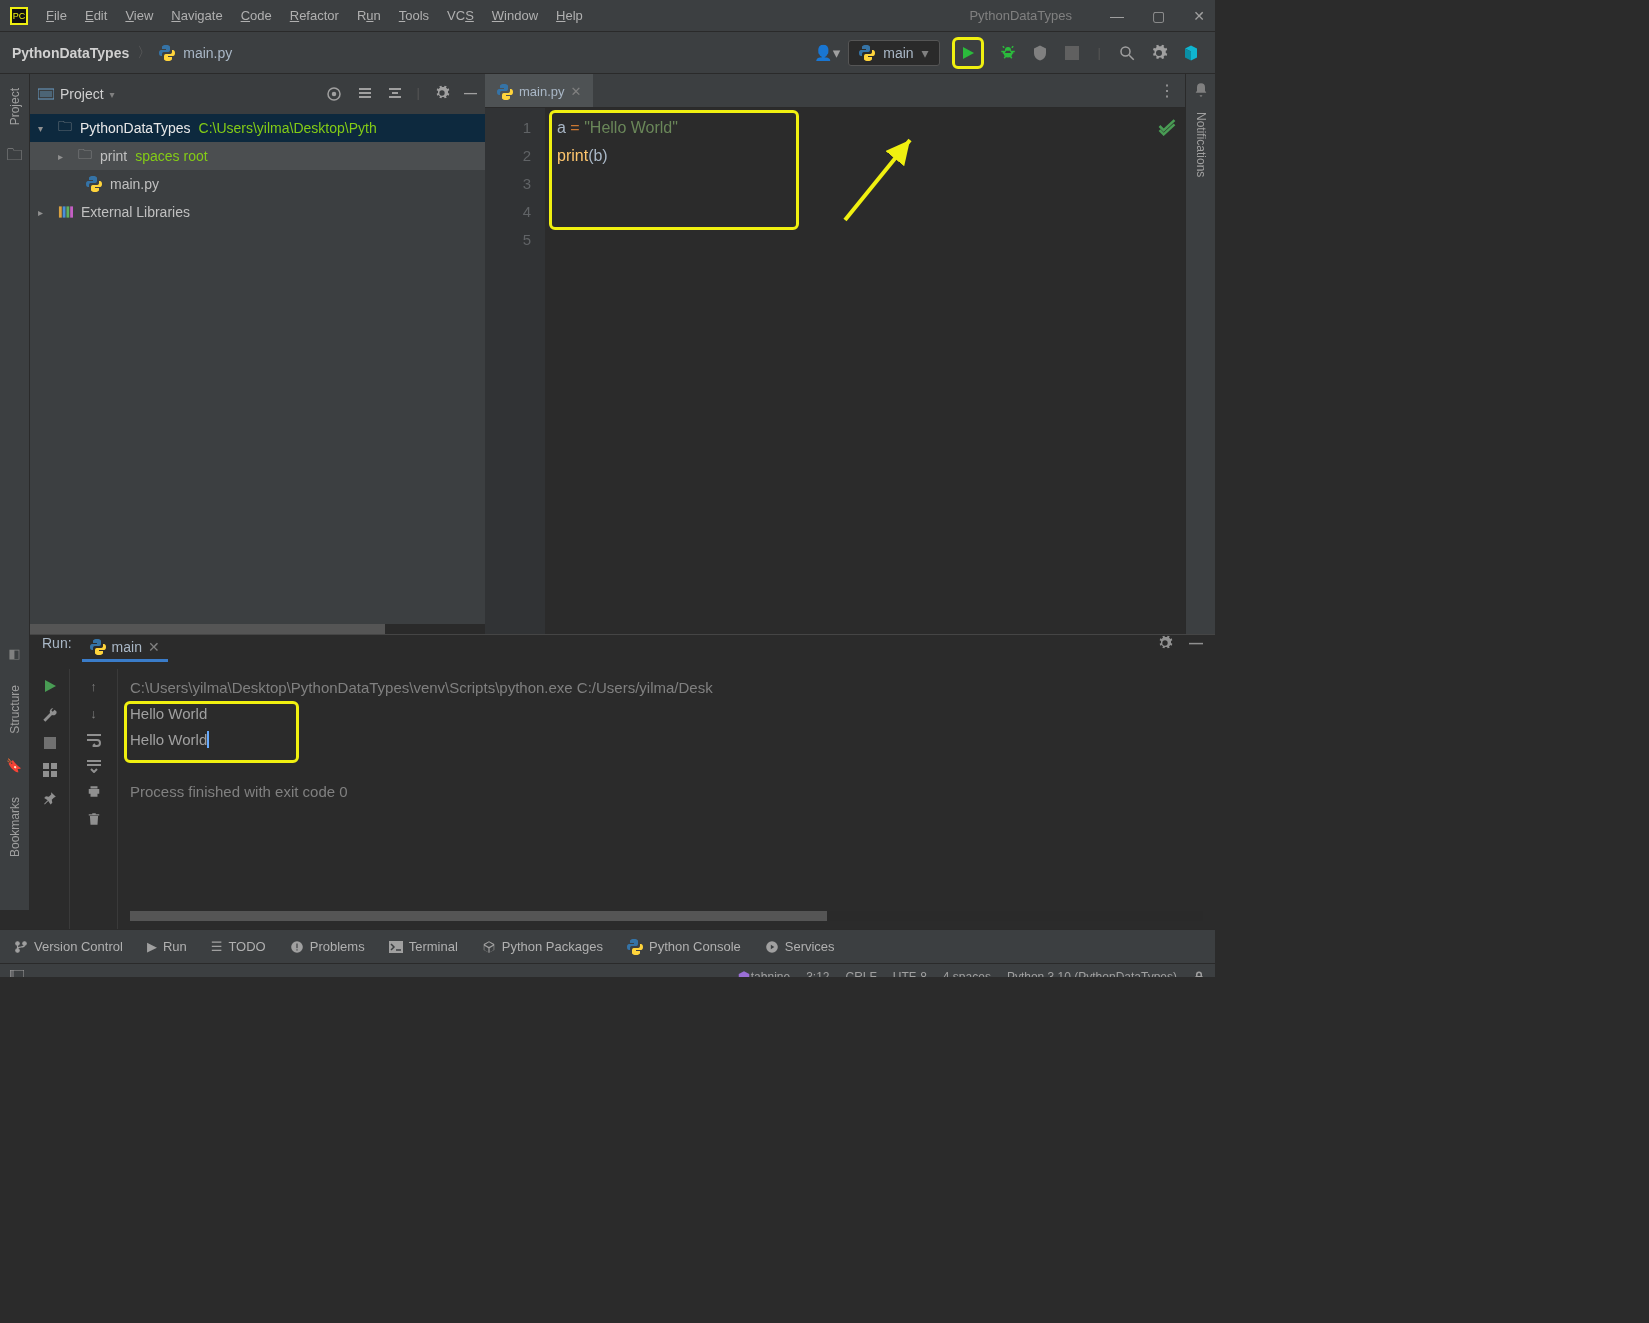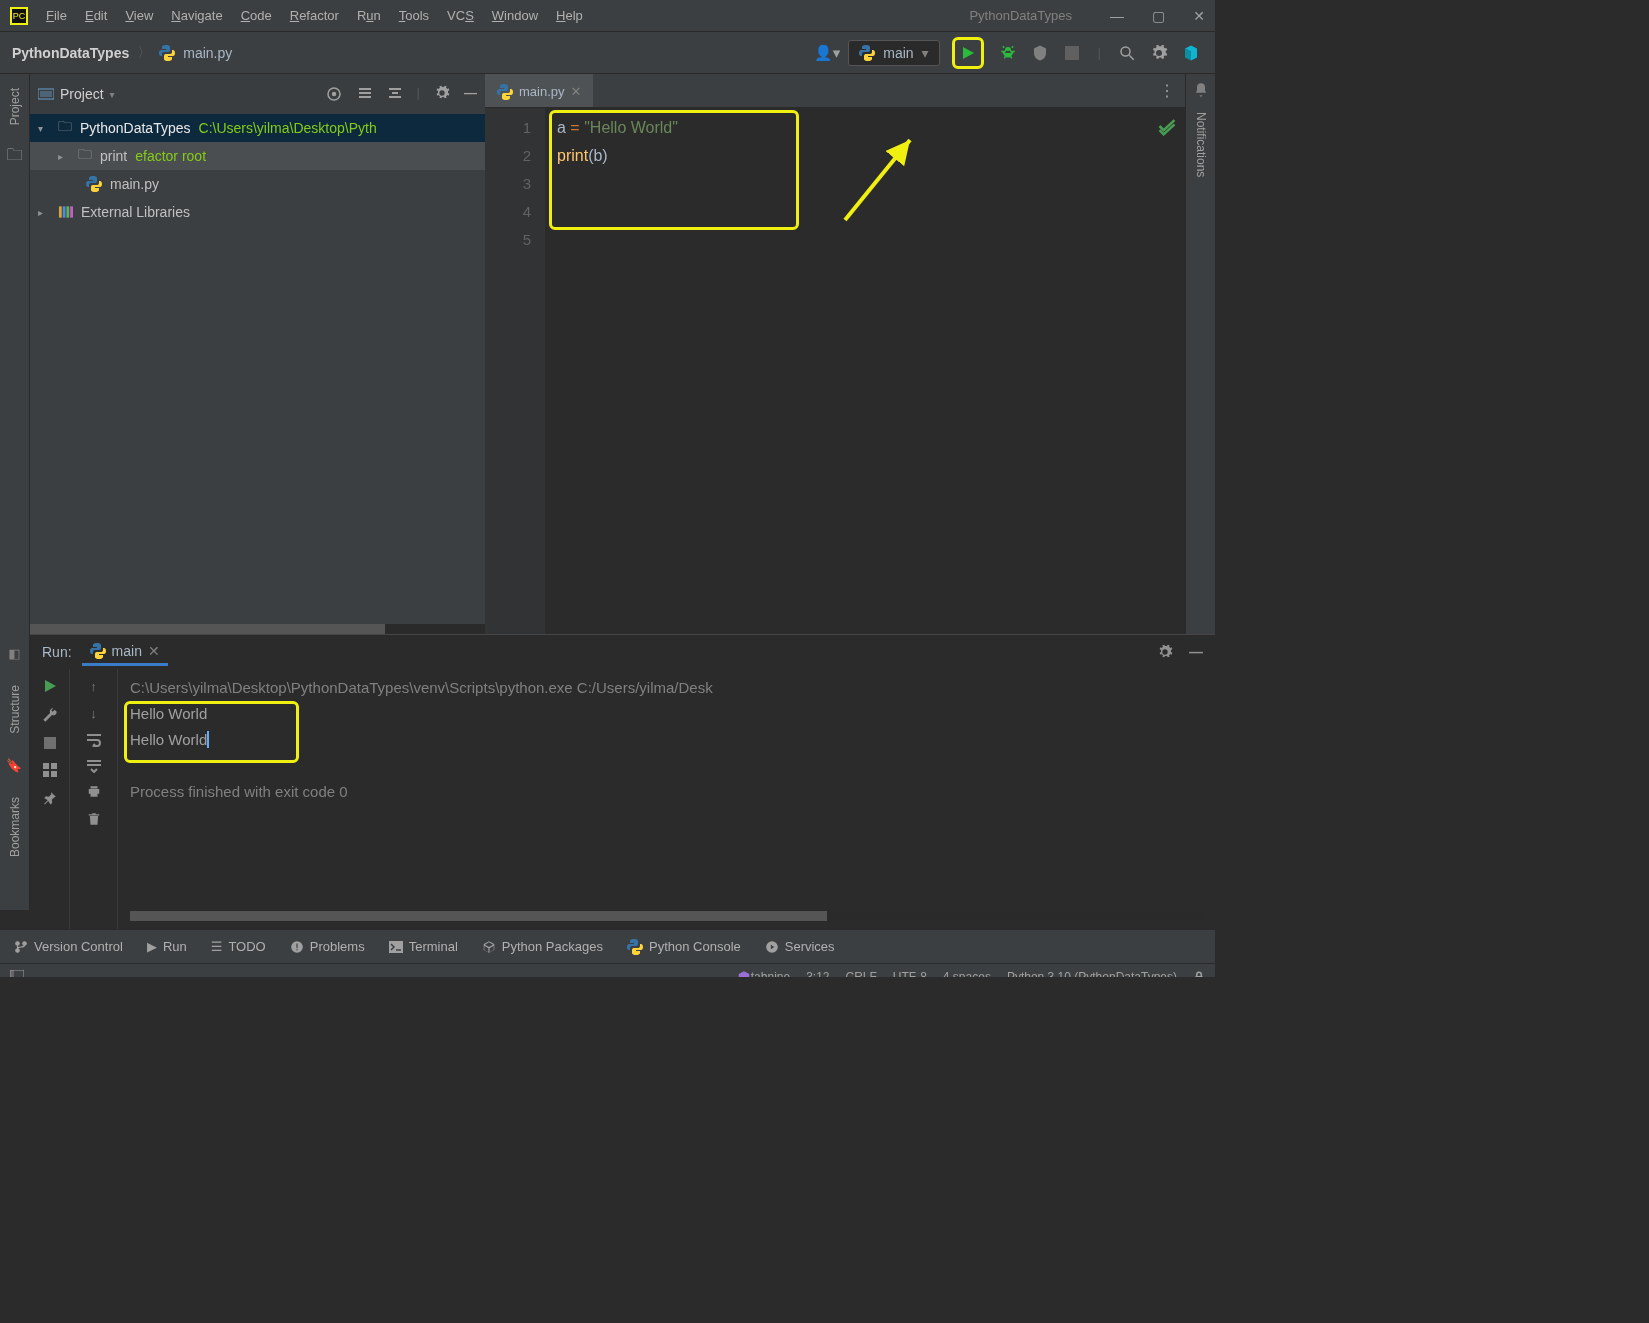--- a/index.html
+++ b/index.html
@@ -57,21 +57,21 @@
 .kw{color:#cc7832}
 .str{color:#6a8759}
 .fn{color:#ffc66d}
 .par{color:#a9b7c6}
 .check-ico{position:absolute;top:8px;right:8px;color:#499C54}
 .arrow-annotation{position:absolute;left:835px;top:130px;pointer-events:none}
 .right-rail{width:30px;background:#3c3f41;border-left:1px solid #2a2a2a;display:flex;flex-direction:column;align-items:center;padding-top:8px;gap:8px}
 .bell-ico{color:#808080}
 .rail-label-r{writing-mode:vertical-rl;font-size:12px;color:#a0a0a0;padding:6px 0}
 .run-panel{background:#2b2b2b;border-top:1px solid #454545}
-.run-header{height:34px;display:flex;align-items:center;padding:0 12px;gap:10px;font-size:14px}
+.run-header{height:34px;display:flex;align-items:flex-start;padding:0 12px;gap:10px;font-size:14px}
 .run-tab{display:flex;align-items:center;gap:6px;padding:4px 8px;border-bottom:3px solid #3a7cc9}
 .run-tab-close{color:#808080}
 .run-tools{margin-left:auto;display:flex;gap:16px;color:#909090}
 .run-body{display:flex;height:260px}
 .run-left{width:40px;display:flex;flex-direction:column;align-items:center;gap:14px;padding-top:10px;border-right:1px solid #3a3a3a}
 .run-left2{width:48px;display:flex;flex-direction:column;align-items:center;gap:12px;padding-top:10px;border-right:1px solid #3a3a3a}
 .run-ico{color:#808080}
 .run-ico.green{color:#499C54}
 .console{flex:1;padding:6px 12px;font-family:Consolas,monospace;font-size:15px;line-height:26px;color:#808080;position:relative;overflow:hidden;white-space:nowrap}
 .console-highlight{position:absolute;border:3px solid #f0f010;border-radius:6px;left:6px;top:32px;width:175px;height:62px;pointer-events:none}
@@ -217,21 +217,21 @@
       <div class="tree-row sel">
         <span class="tree-arrow">▾</span>
         <span class="tree-folder">🗀</span>
         <span class="tree-label bold">PythonDataTypes</span>
         <span class="tree-path">C:\Users\yilma\Desktop\Pyth</span>
       </div>
       <div class="tree-row hover" style="padding-left:28px">
         <span class="tree-arrow">▸</span>
         <span class="tree-folder">🗀</span>
         <span class="tree-label">print</span>
-        <span class="tree-path">efactor root</span>
+        <span class="tree-path">spaces root</span>
       </div>
       <div class="tree-row" style="padding-left:56px">
         <svg class="py-icon" viewBox="0 0 16 16">
             <path fill="#3573a6" d="M7 0c-4 0-4 2-4 2v2h4v1H2S0 5 0 8s2 3 2 3h1V9s0-2 2-2h4s2 0 2-2V2s0-2-4-2z"></path>
             <path fill="#ffd43b" d="M9 16c4 0 4-2 4-2v-2H9v-1h5s2 0 2-3-2-3-2-3h-1v2s0 2-2 2H7s-2 0-2 2v3s0 2 4 2z"></path>
           </svg>
         <span class="tree-label">main.py</span>
       </div>
       <div class="tree-row">
         <span class="tree-arrow">▸</span>

